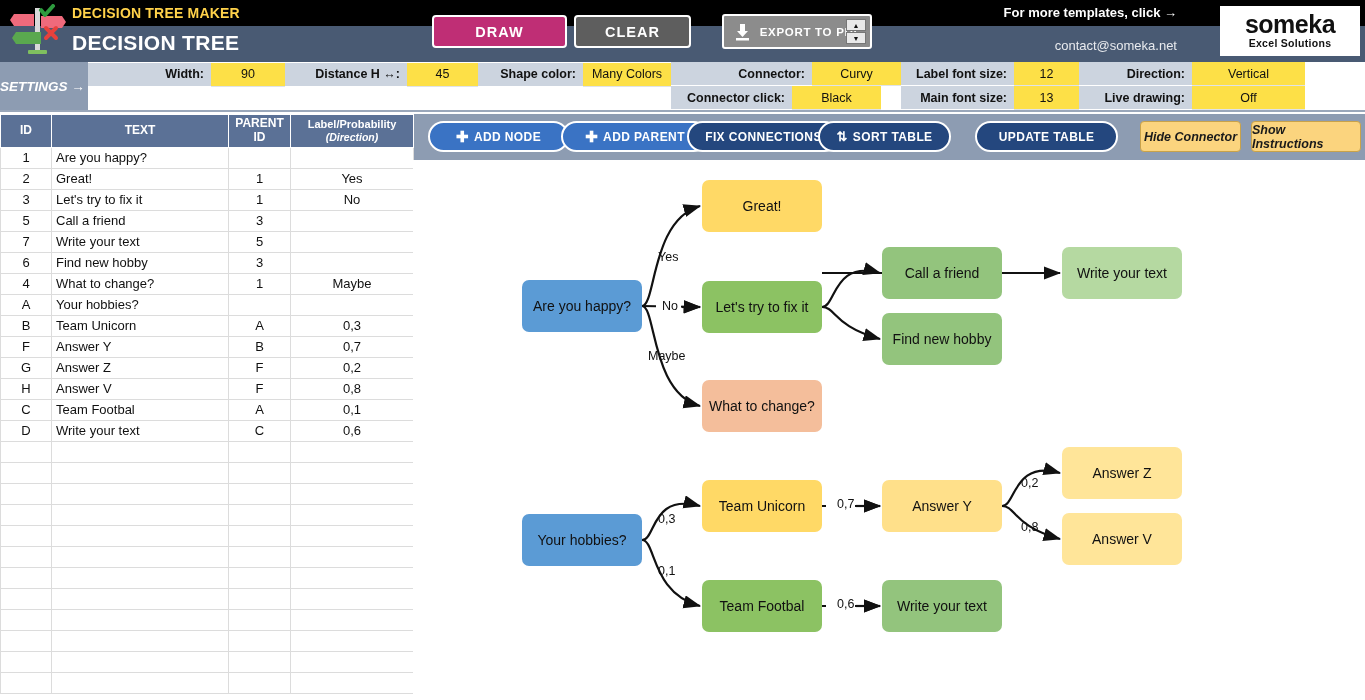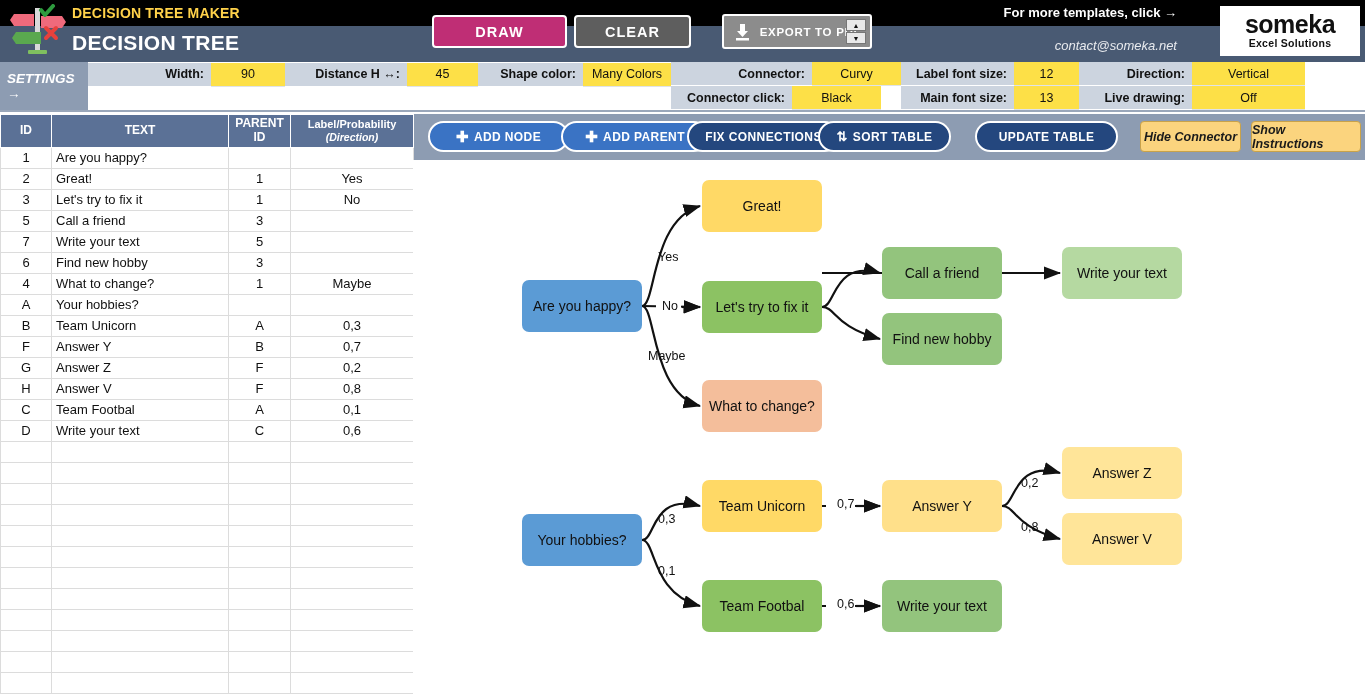--- a/index.html
+++ b/index.html
@@ -65,21 +65,21 @@
     font-size: 7px; color: #111; line-height: 1; cursor: pointer;
   }
   .spin div:first-child { margin-bottom: 1px; }
 
   .more-templates {
     position: absolute; right: 188px; top: 5px;
     color: #ffffff; font-size: 13px; font-weight: bold; z-index: 6;
   }
   .contact {
     position: absolute; right: 188px; top: 38px;
-    color: #e8eaee; font-size: 13px; font-style: italic; z-index: 6;
+    color: #e8eaee; font-size: 13px; z-index: 6;
   }
   .someka-logo {
     position: absolute; right: 5px; top: 6px; width: 140px; height: 50px;
     background: #ffffff; z-index: 7;
     display: flex; flex-direction: column; align-items: center; justify-content: center;
   }
   .someka-word {
     font-size: 25px; font-weight: bold; color: #111; letter-spacing: -.5px; line-height: .95;
   }
   .someka-sub {
@@ -88,21 +88,21 @@
 
   
   .settings-bar {
     position: absolute; left: 0; top: 62px; width: 1365px; height: 50px;
     background: #ffffff; border-bottom: 2px solid #9aa7ba;
     display: flex;
   }
   .settings-tag {
     width: 88px; background: #8d9cb2; color: #ffffff;
     font-size: 13.5px; font-weight: bold; font-style: italic;
-    display: flex; align-items: center; padding-left: 7px;
+    display: flex; align-items: center; 
   }
   .set-group { display: flex; flex-direction: column; }
   .set-row { height: 25px; display: flex; align-items: center; }
   .set-lbl {
     background: #ccd4df; color: #111; font-weight: bold; font-size: 12.5px;
     height: 24px; display: flex; align-items: center; justify-content: flex-end;
     padding-right: 7px; border-bottom: 1px solid #ffffff; text-align: right;
   }
   .set-val {
     background: #fde047; color: #111; font-size: 12.5px;

